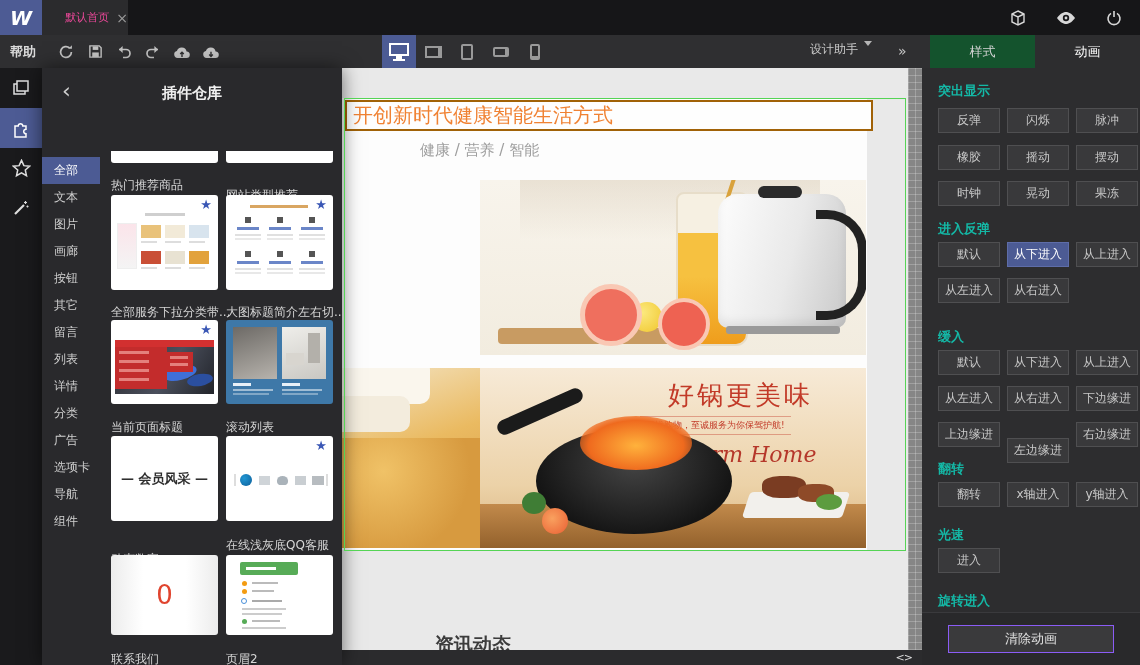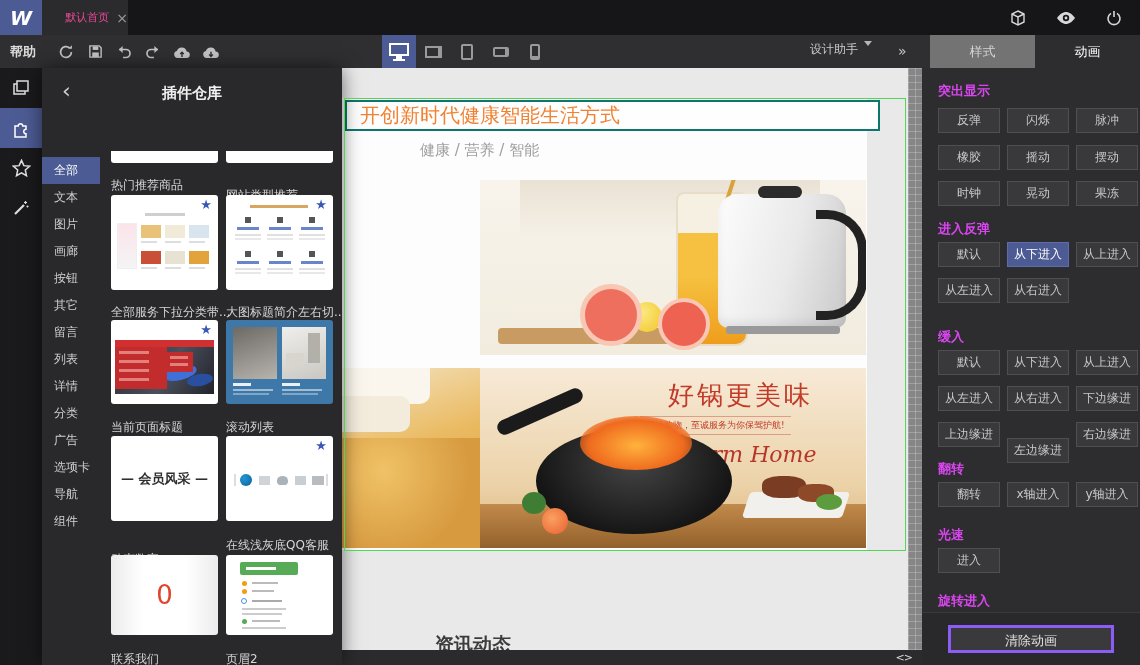--- a/index.html
+++ b/index.html
@@ -25,21 +25,21 @@
   .devices{position:absolute;left:382px;top:0;height:33px;display:flex;}
   .dev{width:34px;height:33px;display:flex;align-items:center;justify-content:center;cursor:pointer;}
   .dev.active{background:#4c5b94;}
   .shape{box-sizing:border-box;border:2px solid #9a9a9a;}
   .dev.active .shape{border-color:#fff;}
   .assistant{position:absolute;left:810px;top:6px;height:43px;display:flex;align-items:flex-start;gap:6px;color:#c9c9c9;font-size:12px;cursor:pointer;}
   .caret{width:0;height:0;border-left:4px solid transparent;border-right:4px solid transparent;border-top:5px solid #b5b5b5;}
   .more{position:absolute;left:898px;top:0;height:33px;line-height:33px;color:#c9c9c9;font-size:14px;cursor:pointer;}
   .side-tabs{position:absolute;left:930px;top:35px;width:210px;height:33px;display:flex;}
   .stab{flex:1;display:flex;align-items:center;justify-content:center;font-size:13px;color:#d5d5d5;cursor:pointer;}
-  .stab.inactive{background:#737373;}
+  .stab.inactive{background:#14532d;}
   .stab.active{background:#2d2d2f;color:#fff;}
 
   
   .sidebar{position:absolute;left:0;top:68px;width:42px;height:597px;background:#1a1a1c;}
   .side-item{width:42px;height:40px;display:flex;align-items:center;justify-content:center;cursor:pointer;}
   .side-item.active{background:#4d5b94;}
 
   
   .panel{position:absolute;left:42px;top:68px;width:300px;height:597px;background:#29292c;box-shadow:0 0 18px rgba(0,0,0,.55);}
   .p-head{position:absolute;left:0;top:0;width:300px;height:50px;display:flex;align-items:center;justify-content:center;}
@@ -56,44 +56,44 @@
   .cards{position:absolute;left:58px;top:83px;width:242px;height:514px;overflow:hidden;}
   .card{position:absolute;width:107px;background:#fff;border-radius:3px;cursor:pointer;overflow:hidden;}
   .ctitle{position:absolute;width:118px;font-size:12px;color:#d6d6d6;white-space:nowrap;overflow:hidden;}
   .star{position:absolute;top:2px;right:6px;color:#3a57b5;font-size:13px;}
   .ln{position:absolute;background:#cfcfcf;}
 
   
   .canvas{position:absolute;left:342px;top:68px;width:566px;height:582px;background:#e9e9e9;overflow:hidden;}
   .content{position:absolute;left:0;top:30px;width:525px;height:452px;background:#fdfdfd;}
   .green{position:absolute;left:2px;top:30px;width:560px;height:451px;border:1px solid #55d455;pointer-events:none;z-index:5;}
-  .titlebox{position:absolute;left:3px;top:32px;width:518px;height:27px;border:2px solid #0f766e;background:#fefefe;
-            color:#f08233;font-size:20px;line-height:27px;padding-left:13px;white-space:nowrap;overflow:hidden;cursor:pointer;font-family:Liberation Serif, serif;}
+  .titlebox{position:absolute;left:3px;top:32px;width:518px;height:27px;border:2px solid #a16207;background:#fefefe;
+            color:#f08233;font-size:20px;line-height:27px;padding-left:6px;white-space:nowrap;overflow:hidden;cursor:pointer;font-family:Liberation Serif, serif;}
   .subtitle{position:absolute;left:78px;top:73px;color:#9e9e9e;font-size:15px;cursor:pointer;}
   .row1{position:absolute;left:0;top:112px;width:524px;height:175px;}
   .row2{position:absolute;left:0;top:300px;width:524px;height:180px;}
   .news{position:absolute;left:93px;top:564px;color:#3c3c3c;font-size:19px;font-weight:bold;}
 
   
   .strip{position:absolute;left:908px;top:68px;width:14px;height:582px;background:#868686;
      background-image:repeating-linear-gradient(0deg,rgba(255,255,255,.22) 0 1px,transparent 1px 7px),
                       repeating-linear-gradient(90deg,rgba(255,255,255,.22) 0 1px,transparent 1px 7px);}
   .bbar{position:absolute;left:342px;top:650px;width:580px;height:15px;background:#2b2b2d;display:flex;justify-content:flex-end;align-items:center;padding-right:10px;box-sizing:border-box;}
   .code{color:#dedede;font-size:11px;letter-spacing:-1px;cursor:pointer;}
 
   
   .rpanel{position:absolute;left:922px;top:68px;width:218px;height:597px;background:#2d2d2f;}
-  .sec{position:absolute;left:16px;color:#d946ef;font-size:13px;font-weight:bold;}
+  .sec{position:absolute;left:16px;color:#14b8a6;font-size:13px;font-weight:bold;}
   .btn3{position:absolute;width:62px;height:25px;line-height:23px;text-align:center;background:#39393b;
         border:1px solid #4f4f51;color:#c9c9c9;font-size:12px;box-sizing:border-box;cursor:pointer;white-space:nowrap;overflow:hidden;}
   .btn3.active{background:#4c5b94;border-color:#5e6da9;color:#fff;}
   .c1{left:16px}.c2{left:85px}.c3{left:154px}
   .pfoot{position:absolute;left:0;top:544px;width:218px;height:53px;background:#29292b;border-top:1px solid #3a3a3d;}
   .clear{position:absolute;left:26px;top:12px;width:166px;height:28px;line-height:26px;text-align:center;background:#3a3a3c;
-         border:3px solid #8b5cf6;color:#e0e0e0;font-size:13px;box-sizing:border-box;cursor:pointer;}
+         border:1px solid #8b5cf6;color:#e0e0e0;font-size:13px;box-sizing:border-box;cursor:pointer;}
 </style>
 </head>
 <body>
 
 <div id="app">
 
   <div class="topbar">
     <div class="logo">W</div>
     <div class="tab">
       <span class="lbl">默认首页</span>

